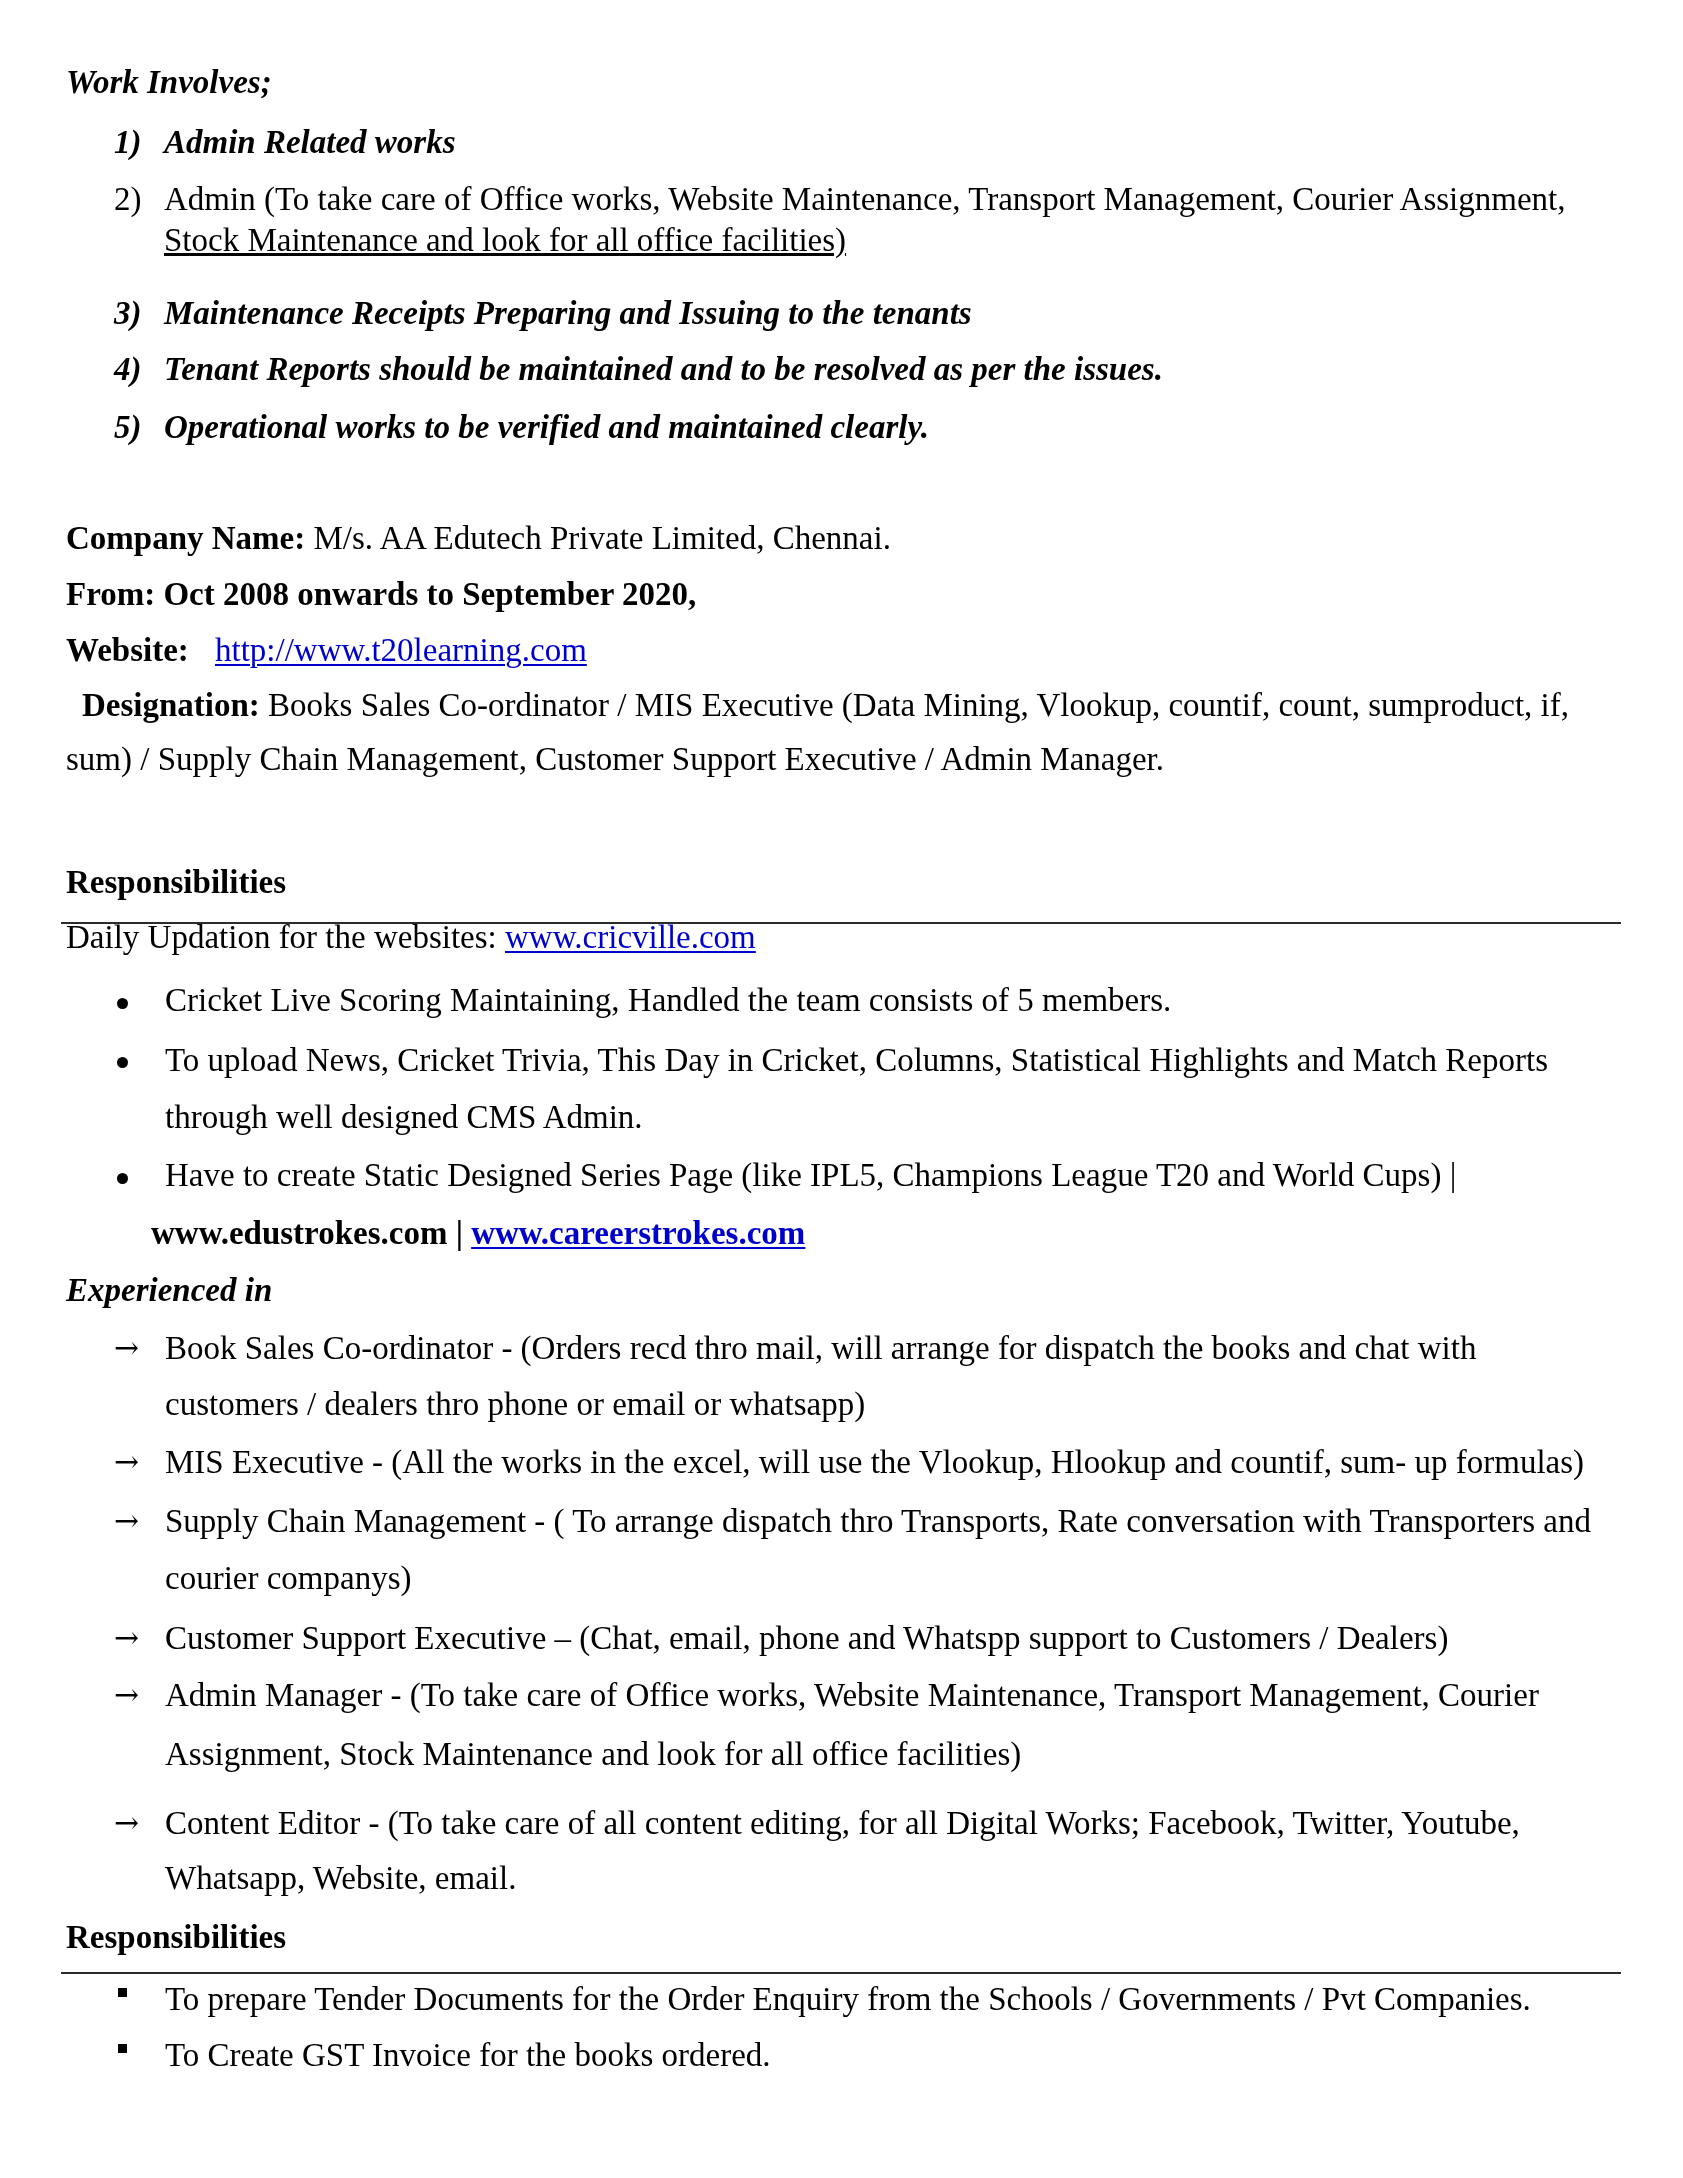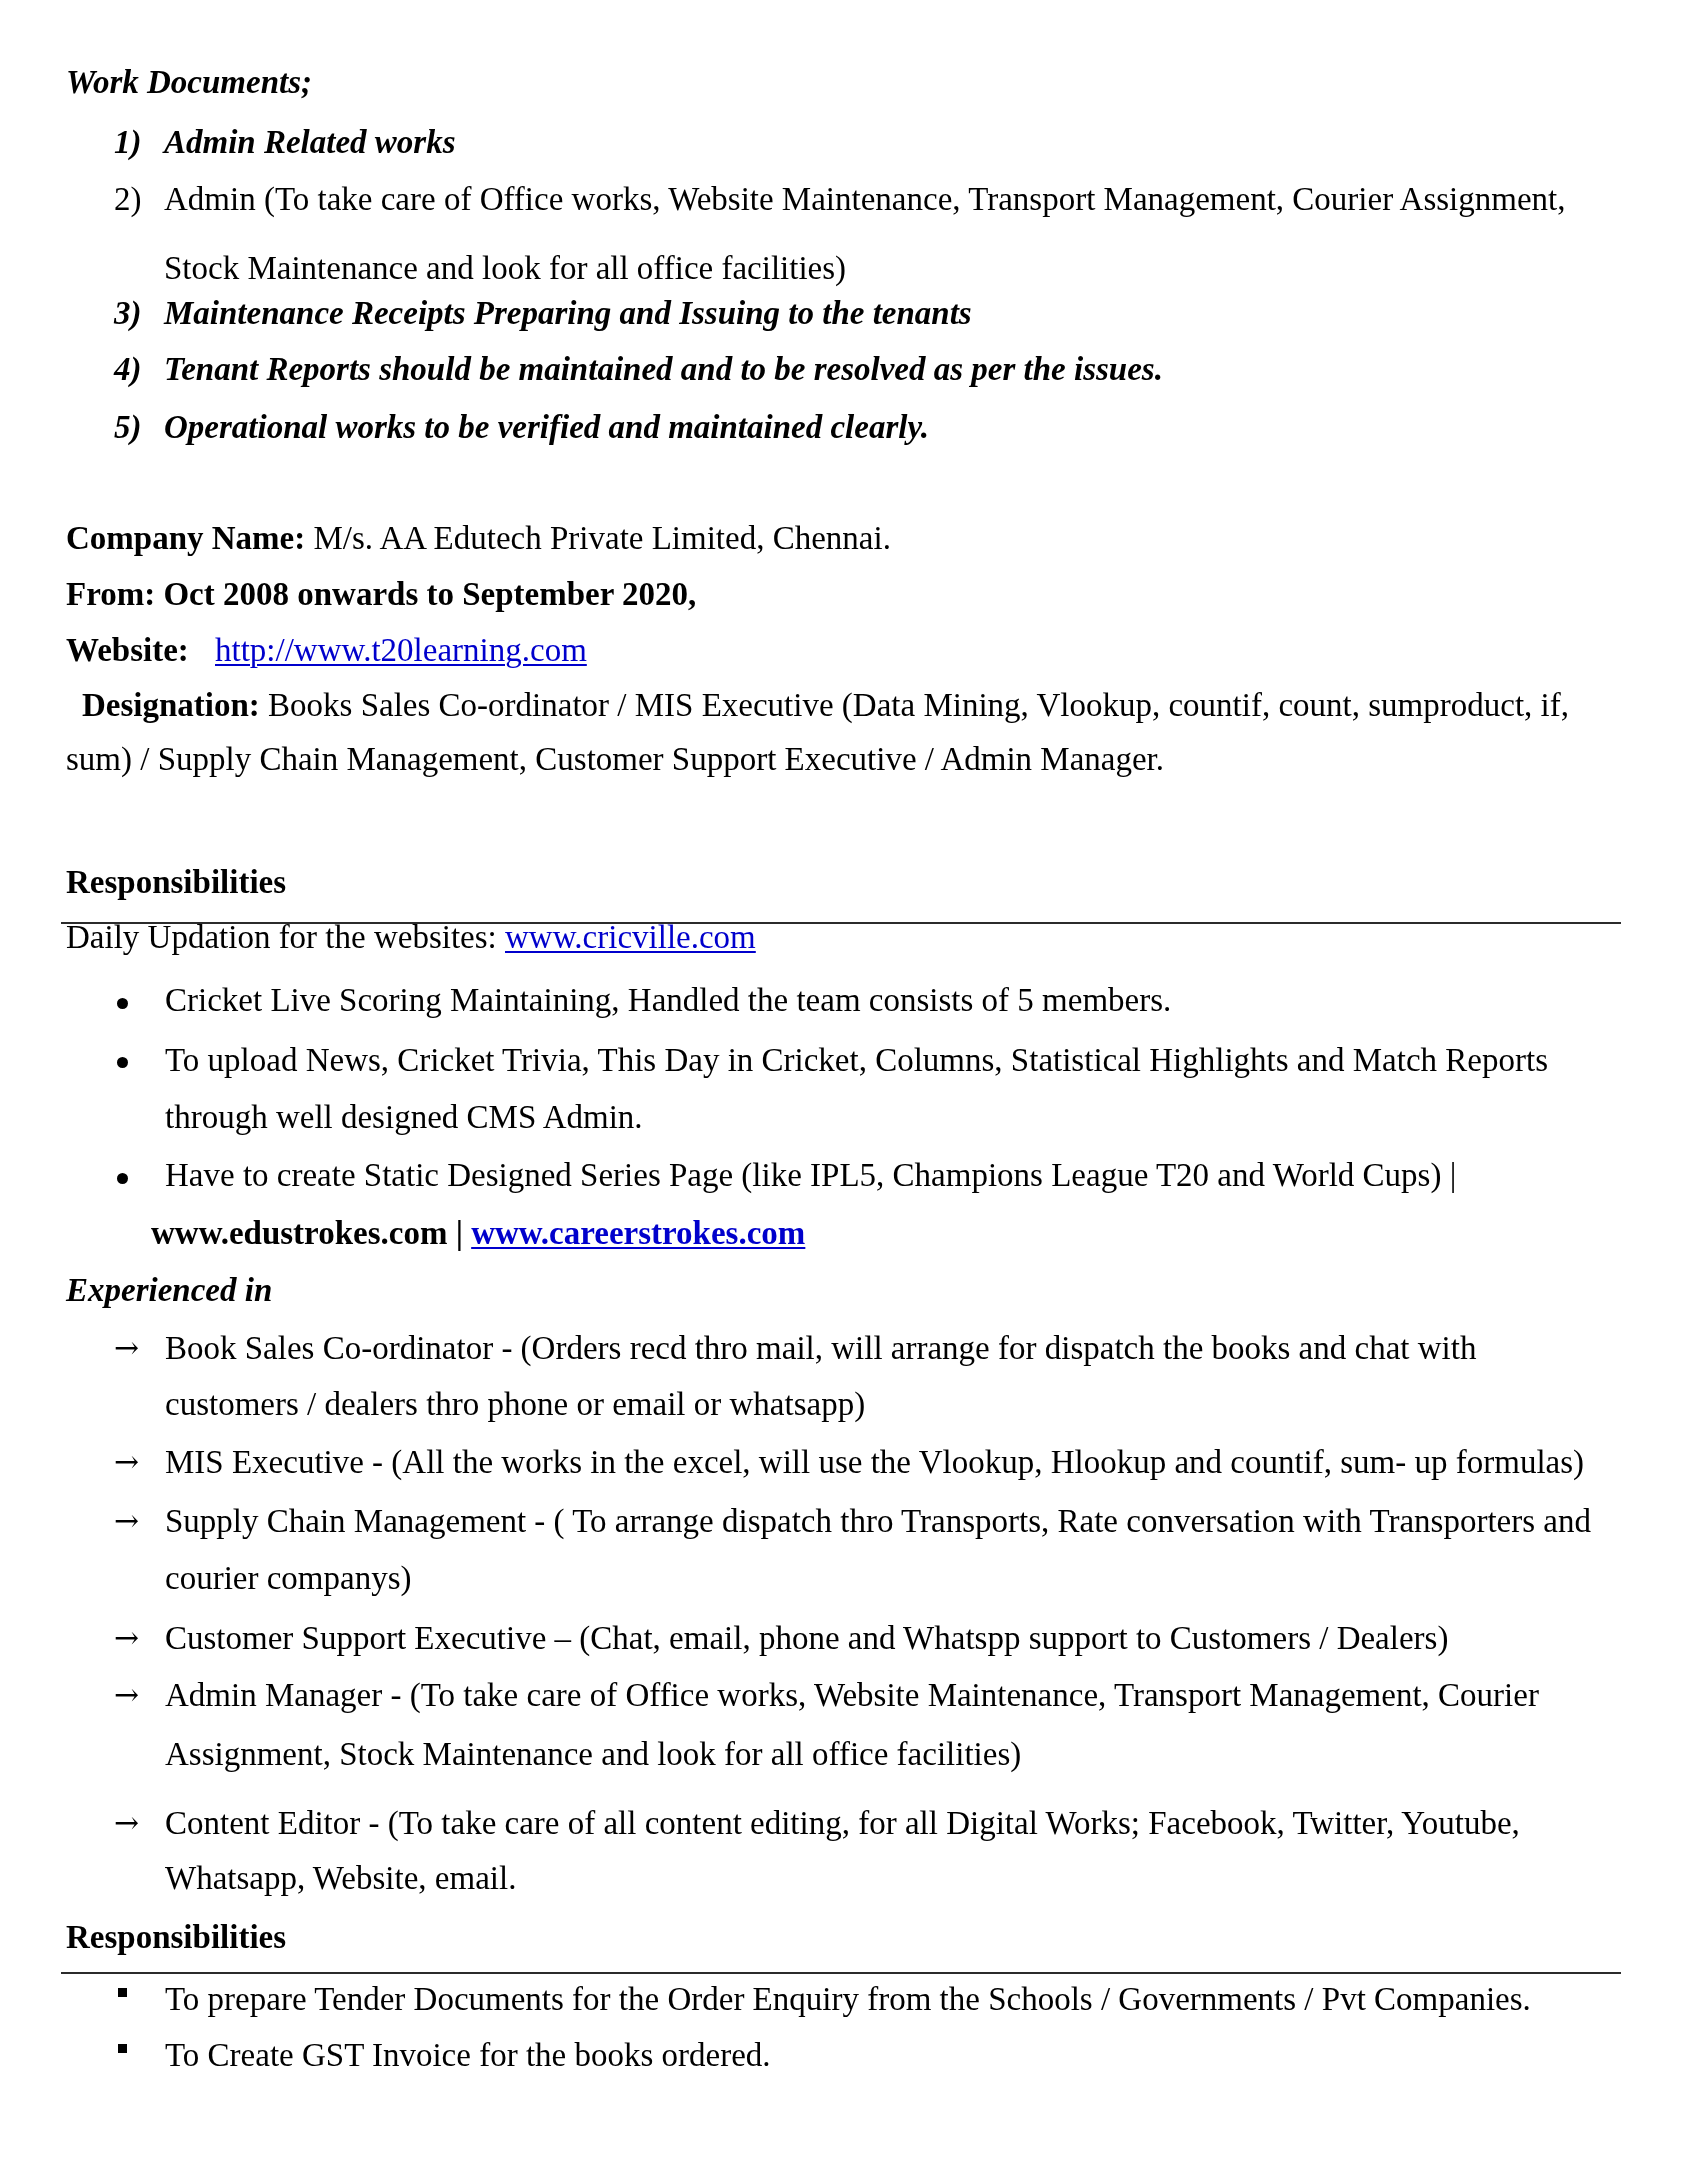--- a/index.html
+++ b/index.html
@@ -60,28 +60,28 @@
       position: absolute;
       font-family: "DejaVu Serif", "Liberation Serif", serif;
       font-size: 30px;
       line-height: 40px;
       height: 40px;
     }
   </style>
 </head>
 <body>
 
-<div class="line bi" style="left:66px; top:62px;">Work Documents;</div>
+<div class="line bi" style="left:66px; top:62px;">Work Involves;</div>
 
 <div class="marker bi" style="left:114px; top:122px;">1)</div>
 <div class="line bi" style="left:164px; top:122px;">Admin Related works</div>
 
 <div class="marker" style="left:114px; top:179px;">2)</div>
 <div class="line" style="left:164px; top:179px;">Admin (To take care of Office works, Website Maintenance, Transport Management, Courier Assignment,</div>
-<div class="line" style="left:164px; top:248px;">Stock Maintenance and look for all office facilities)</div>
+<div class="line" style="left:164px; top:220px;text-decoration:underline;">Stock Maintenance and look for all office facilities)</div>
 
 <div class="marker bi" style="left:114px; top:293px;">3)</div>
 <div class="line bi" style="left:164px; top:293px;">Maintenance Receipts Preparing and Issuing to the tenants</div>
 
 <div class="marker bi" style="left:114px; top:349px;">4)</div>
 <div class="line bi" style="left:164px; top:349px;">Tenant Reports should be maintained and to be resolved as per the issues.</div>
 
 <div class="marker bi" style="left:114px; top:407px;">5)</div>
 <div class="line bi" style="left:164px; top:407px;">Operational works to be verified and maintained clearly.</div>
 

